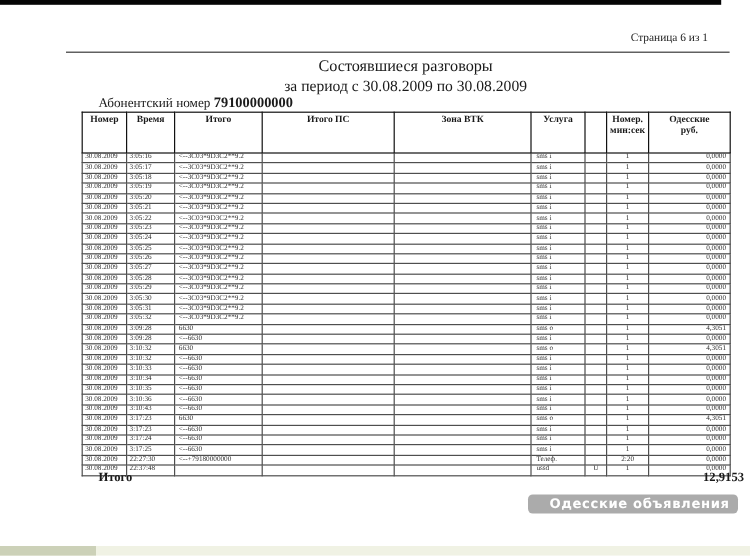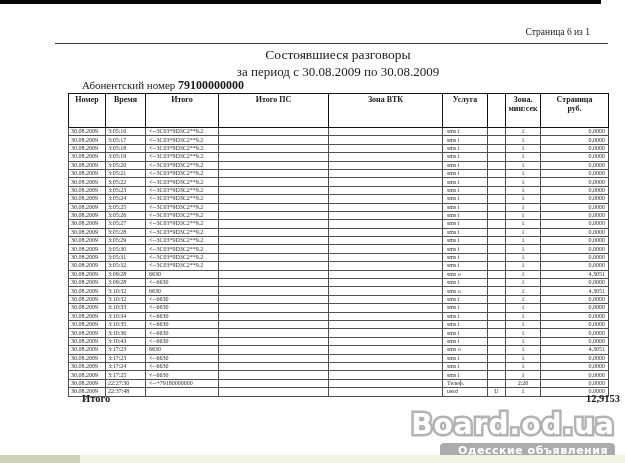--- a/index.html
+++ b/index.html
@@ -92,22 +92,22 @@
   </colgroup>
   <thead>
     <tr>
       <th><span>Номер</span></th>
       <th><span>Время</span></th>
       <th><span>Итого</span></th>
       <th><span>Итого ПС</span></th>
       <th><span>Зона ВТК</span></th>
       <th><span>Услуга</span></th>
       <th><span></span></th>
-      <th><span>Зона.</span><span class="l2">мин:сек</span></th>
-      <th><span>Страница</span><span class="l2">руб.</span></th>
+      <th><span>Номер.</span><span class="l2">мин:сек</span></th>
+      <th><span>Одесские</span><span class="l2">руб.</span></th>
     </tr>
   </thead>
   <tbody>
       <tr>
         <td class="c0">30.08.2009</td>
         <td class="c1">3:05:16</td>
         <td class="c2">&lt;--3C03*9D3C2**9.2</td>
         <td class="c3"></td>
         <td class="c4"></td>
         <td class="c5">sms i</td>
@@ -458,18 +458,17 @@
       </tr>
     </tbody>
 </table>
 
 <div class="total-row">
   <span class="total-label">Итого</span>
   <span class="total-value">12,9153</span>
 </div>
 
 <div class="watermark">
-  <div class="wm-brand">Board.od.ua</div>
   <div class="wm-tagline">Одесские объявления</div>
 </div>
 
 <div class="bottom-strip"></div>
 <div class="bottom-strip-left"></div>
 
 </body></html>

